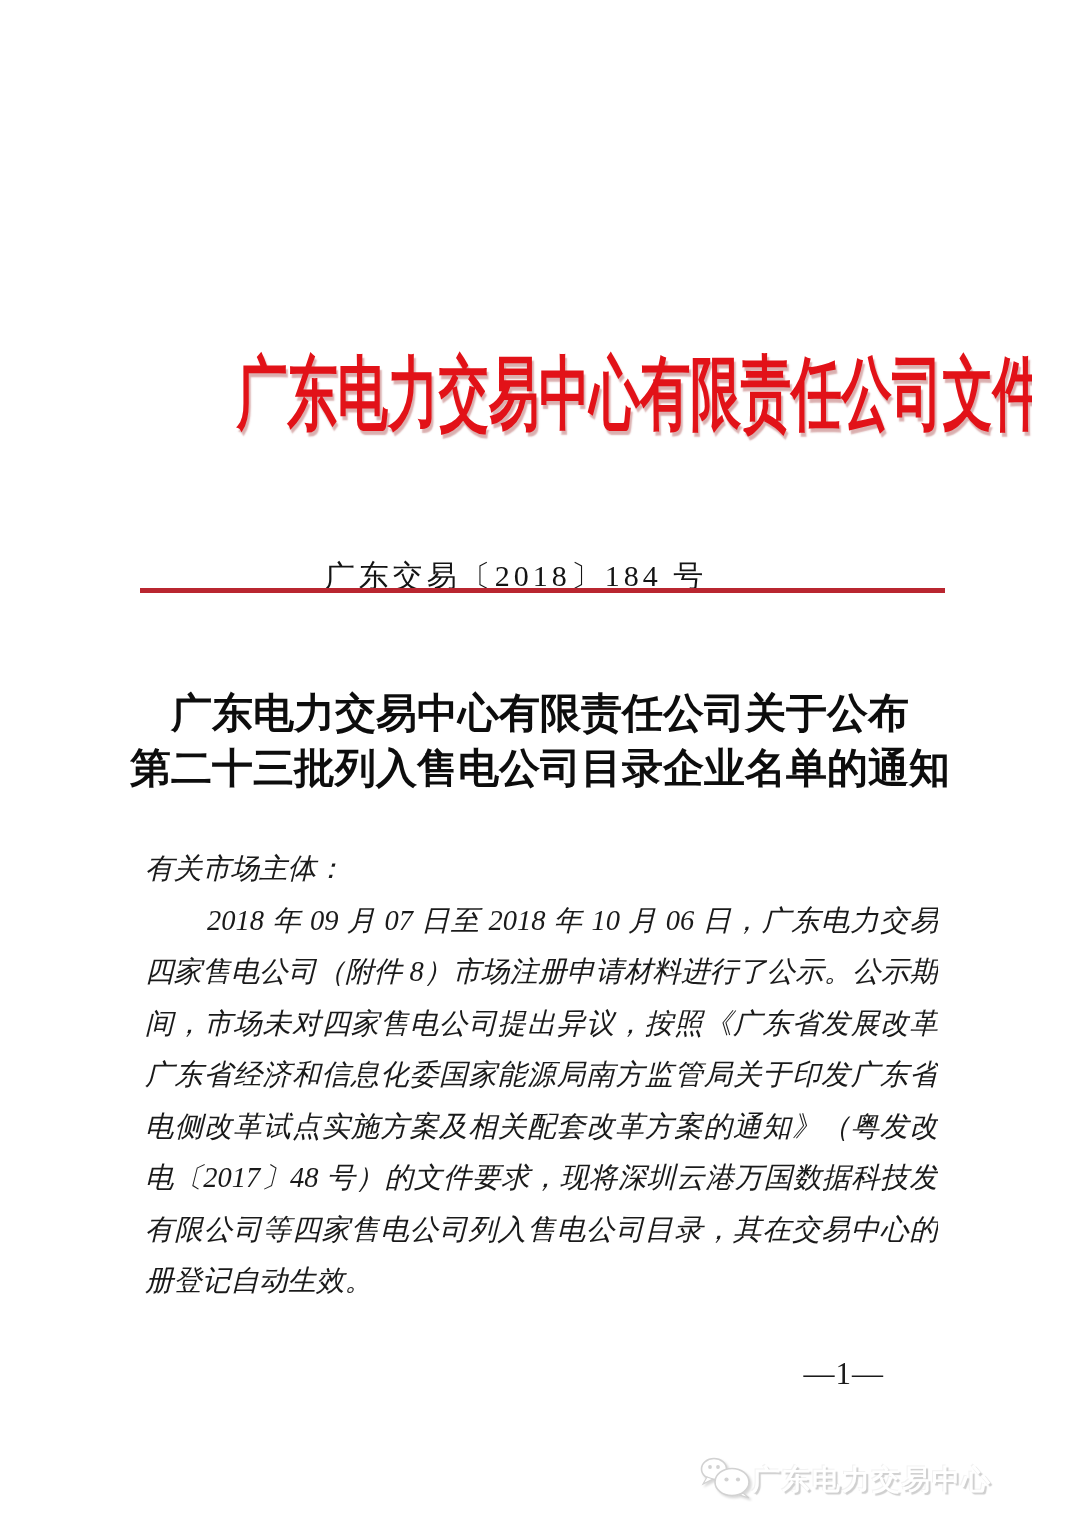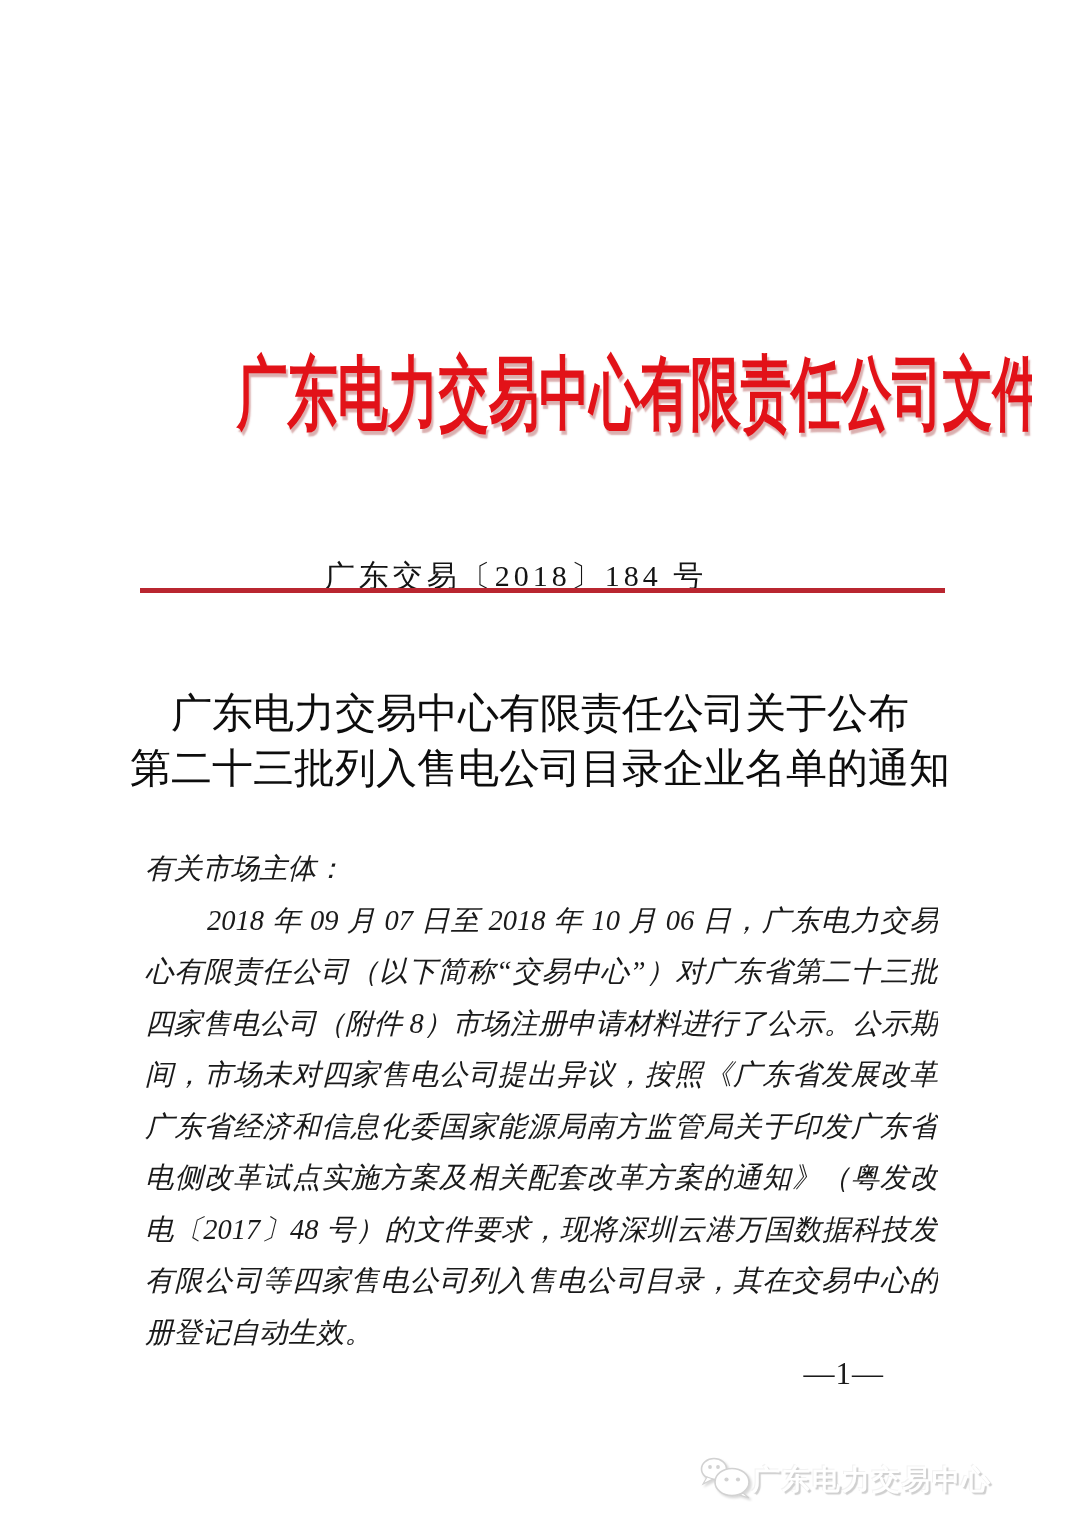--- a/index.html
+++ b/index.html
@@ -32,21 +32,21 @@
   }
   
   .red-rule{
     position:absolute;top:588px;left:140px;width:805px;height:5px;
     background:#b92630;
   }
   
   .doc-title{
     position:absolute;top:686px;left:70px;width:940px;
     text-align:center;
-    font-size:41px;font-weight:normal;line-height:55px;
+    font-size:41px;font-weight:bold;line-height:55px;
     color:#0d0d0d;white-space:nowrap;
   }
   
   .body{
     position:absolute;top:843px;left:145px;width:793px;
     font-size:28.5px;color:#1a1a1a;
   }
   .line{height:51.5px;line-height:51.5px;white-space:nowrap;font-style:italic;}
   .just{
     white-space:normal;
@@ -86,21 +86,20 @@
   <div class="red-rule"></div>
 
   <div class="doc-title">
     <div>广东电力交易中心有限责任公司关于公布</div>
     <div>第二十三批列入售电公司目录企业名单的通知</div>
   </div>
 
   <div class="body">
     <div class="line">有关市场主体：</div>
     <div class="line just indent">2018 年 09 月 07 日至 2018 年 10 月 06 日，广东电力交易中</div>
-    <div class="line just">心有限责任公司（以下简称“交易中心”）对广东省第二十三批</div>
     <div class="line just">四家售电公司（附件 8）市场注册申请材料进行了公示。公示期</div>
     <div class="line just">间，市场未对四家售电公司提出异议，按照《广东省发展改革委</div>
     <div class="line just">广东省经济和信息化委国家能源局南方监管局关于印发广东省售</div>
     <div class="line just">电侧改革试点实施方案及相关配套改革方案的通知》（粤发改能</div>
     <div class="line just">电〔2017〕48 号）的文件要求，现将深圳云港万国数据科技发展</div>
     <div class="line just">有限公司等四家售电公司列入售电公司目录，其在交易中心的注</div>
     <div class="line">册登记自动生效。</div>
   </div>
 
   <div class="page-number">—1—</div>

